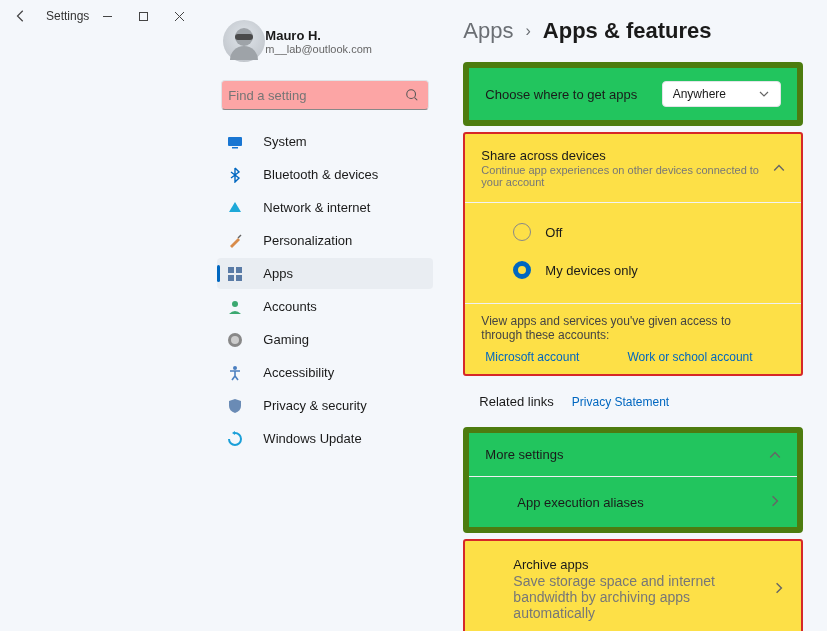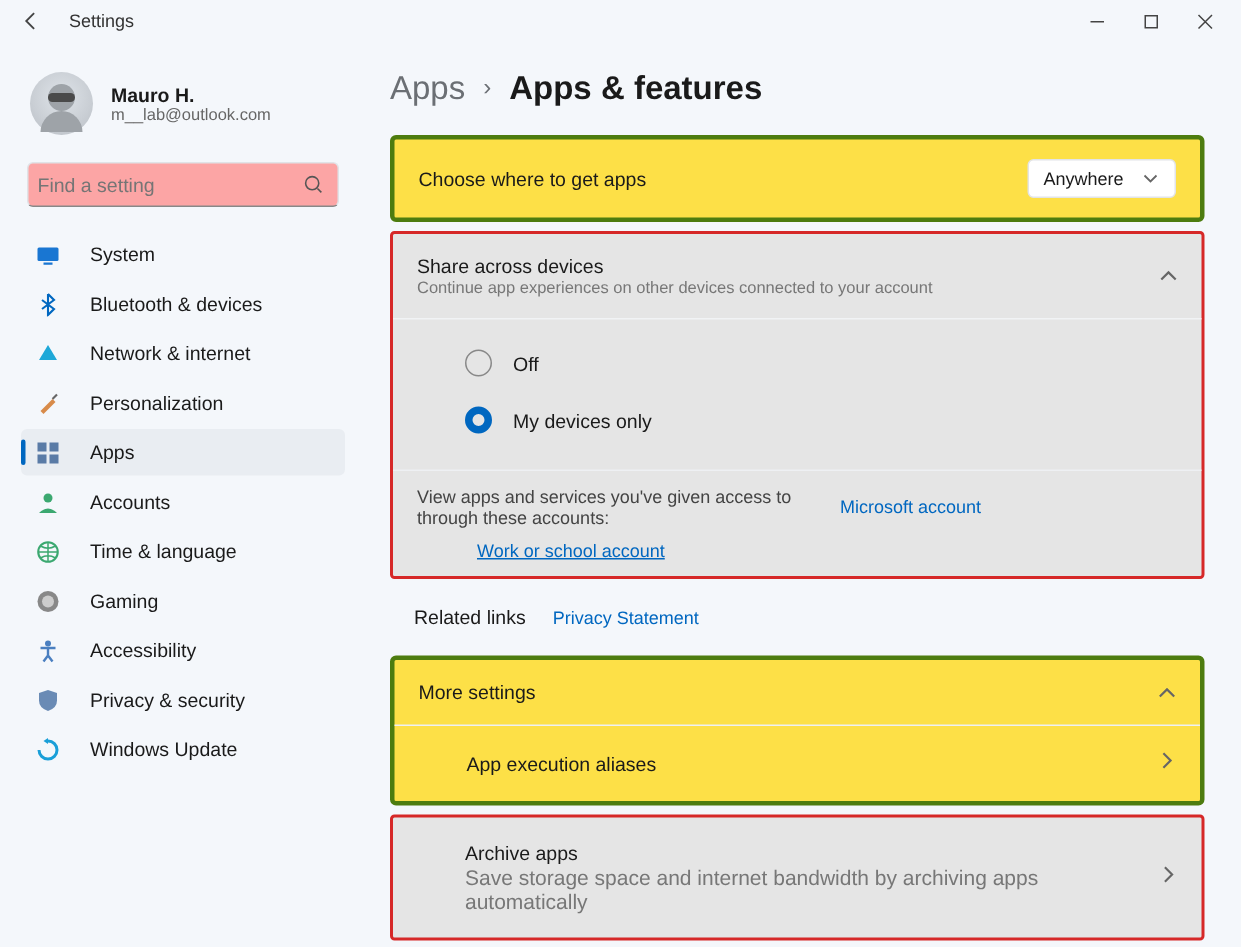--- a/index.html
+++ b/index.html
@@ -1,62 +1,62 @@
 <!DOCTYPE html>
 <html><head>
 <meta charset="utf-8">
 <style>
   * { margin: 0; padding: 0; box-sizing: border-box; font-family: "Segoe UI", sans-serif; }
   body { background: #f4f7fb; width: 827px; height: 631px; overflow: hidden; color: #1a1a1a; }
-  .window { width: 100%; height: 100%; display: flex; flex-direction: column; }
+  .window { width: 100%; height: 100%; display: flex; flex-direction: row; }
   .titlebar { height: 32px; display: flex; align-items: center; justify-content: space-between; padding: 0 6px 0 12px; }
   .titlebar-left { display: flex; align-items: center; gap: 16px; }
   .back-btn { width: 18px; height: 18px; display:flex; align-items:center; justify-content:center; cursor:pointer; color:#444;}
   .title { font-size: 12px; color:#333; }
   .win-controls { display:flex; gap:0; }
   .win-btn { width:36px; height:28px; display:flex; align-items:center; justify-content:center; color:#444; cursor:pointer; }
   .win-btn svg { width:11px; height:11px; }
   .content { flex:1; display:flex; }
   .sidebar { width:238px; padding: 16px 8px 0 14px; display:flex; flex-direction:column; }
-  .profile { display:flex; align-items:center; gap:12px; padding: 4px 6px 18px 6px; }
+  .profile { display:flex; align-items:center; gap:0; padding: 4px 6px 18px 6px; }
   .avatar { width:42px; height:42px; border-radius:50%; background: radial-gradient(circle at 50% 40%, #dfe4e9 0%, #c9ced4 60%, #b8bdc3 100%); display:flex; align-items:center; justify-content:center; position:relative; }
   .avatar-head { width:18px; height:18px; border-radius:50%; background:#9ea3a8; position:absolute; top:8px; }
   .avatar-shades { width:18px; height:6px; background:#4a4a4a; border-radius:3px; position:absolute; top:14px; }
   .avatar-body { width:28px; height:14px; border-radius:14px 14px 0 0; background:#9ea3a8; position:absolute; bottom:2px; }
   .profile-name { font-size:13px; font-weight:600; }
   .profile-email { font-size:11px; color:#666; }
   .search-box { margin: 0 4px 16px 4px; position:relative; }
   .search-input { width:100%; height:30px; border:1px solid #e0e3e7; border-bottom:1px solid #888; border-radius:4px; background:#fca5a5; padding:0 30px 0 6px; font-size:13px; outline:none; }
   .search-icon { position:absolute; right:10px; top:8px; color:#555; width:14px; height:14px; }
   .nav { display:flex; flex-direction:column; gap:2px; }
   .nav-item { display:flex; align-items:center; gap:20px; height:31px; padding:0 10px; border-radius:4px; font-size:13px; cursor:pointer; position:relative; }
   .nav-item.active { background:#e9edf2; }
   .nav-item.active::before { content:""; position:absolute; left:0; top:7px; bottom:7px; width:3px; background:#0067c0; border-radius:2px; }
   .nav-icon { width:16px; height:16px; display:flex; align-items:center; justify-content:center; }
   .main { flex:1; padding: 18px 24px 0 22px; overflow-y:auto; }
   .breadcrumb { display:flex; align-items:center; gap:12px; margin-bottom:18px; }
   .crumb-parent { font-size:22px; color:#6b6f74; font-weight:500; cursor:pointer; }
   .crumb-sep { color:#6b6f74; font-size:16px; }
   .crumb-current { font-size:22px; font-weight:600; }
-  .panel { background:#fde047; border:3px solid #4d7c0f; border-radius:4px; margin-bottom:6px; }
+  .panel { background:#22c55e; border:6px solid #4d7c0f; border-radius:4px; margin-bottom:6px; }
   .panel-row { display:flex; align-items:center; justify-content:space-between; padding:12px 16px; min-height:52px; }
   .row-text .row-title { font-size:13px; }
   .row-text .row-sub { font-size:11px; color:#777; margin-top:1px; }
-  .dropdown { border:1px solid #e2e4e7; border-radius:4px; padding:5px 10px; display:flex; align-items:center; gap:12px; font-size:12px; cursor:pointer; background:#fff; min-width:90px; justify-content:space-between;}
+  .dropdown { border:1px solid #e2e4e7; border-radius:4px; padding:5px 10px; display:flex; align-items:center; gap:32px; font-size:12px; cursor:pointer; background:#fff; min-width:90px; justify-content:space-between;}
   .chev { width:12px; height:12px; display:flex; align-items:center; justify-content:center; color:#666; }
-  .highlight { border:2px solid #d62828; border-radius:3px; margin-bottom:6px; background:#e5e5e5; }
+  .highlight { border:2px solid #d62828; border-radius:3px; margin-bottom:6px; background:#fde047; }
   .radio-list { padding: 10px 0 14px 0; }
   .radio-row { display:flex; align-items:center; gap:14px; padding:10px 0 10px 48px; cursor:pointer; }
   .radio { width:18px; height:18px; border-radius:50%; border:1px solid #888; display:flex; align-items:center; justify-content:center; }
   .radio.selected { border:5px solid #0067c0; }
   .radio-label { font-size:13px; }
   .access-row { border-top:1px solid #eef0f3; padding:10px 16px; display:flex; align-items:center; gap:8px; font-size:12px; flex-wrap:wrap; }
   .access-text { color:#444; max-width:270px; }
   .link { color:#0067c0; cursor:pointer; font-size:12px; margin-left:4px;}
-  .link + .link { margin-left:40px;text-decoration:underline; }
+  .link + .link { margin-left:40px; }
   .related { display:flex; align-items:center; gap:18px; padding:12px 16px; font-size:13px; }
   .related-label { font-weight:500; }
   .more-header { display:flex; align-items:center; justify-content:space-between; padding:14px 16px; font-size:13px; }
   .sub-panel { border-top:1px solid #eef0f3; padding:16px 16px 16px 48px; display:flex; align-items:center; justify-content:space-between; cursor:pointer;}
   .sub-title { font-size:13px; }
   .sub-desc { font-size:14px; color:#777; margin-top:1px; }
   .chev-right { color:#666; }
   .share-header { display:flex; align-items:center; justify-content:space-between; padding:14px 16px; border-bottom:1px solid #f1f3f5;}
 </style>
 </head>
@@ -158,29 +158,20 @@
           <span>Apps</span>
         </div>
         <div class="nav-item">
           <span class="nav-icon">
               <svg width="16" height="16" viewBox="0 0 16 16">
                 <circle cx="8" cy="5" r="3" fill="#3ba870"></circle>
                 <path d="M2 15 Q8 9 14 15" fill="#3ba870"></path>
               </svg>
             </span>
           <span>Accounts</span>
-        </div>
-        <div class="nav-item">
-          <span class="nav-icon">
-              <svg width="16" height="16" viewBox="0 0 16 16">
-                <circle cx="8" cy="8" r="6.5" stroke="#3ba870" stroke-width="1.4" fill="none"></circle>
-                <path d="M8 1.5 V14.5 M1.5 8 H14.5 M3 4 Q8 7 13 4 M3 12 Q8 9 13 12" stroke="#3ba870" stroke-width="1" fill="none"></path>
-              </svg>
-            </span>
-          <span>Time &amp; language</span>
         </div>
         <div class="nav-item">
           <span class="nav-icon">
               <svg width="16" height="16" viewBox="0 0 16 16">
                 <circle cx="8" cy="8" r="7" fill="#888"></circle>
                 <circle cx="8" cy="8" r="4" fill="#ccc"></circle>
               </svg>
             </span>
           <span>Gaming</span>
         </div>

